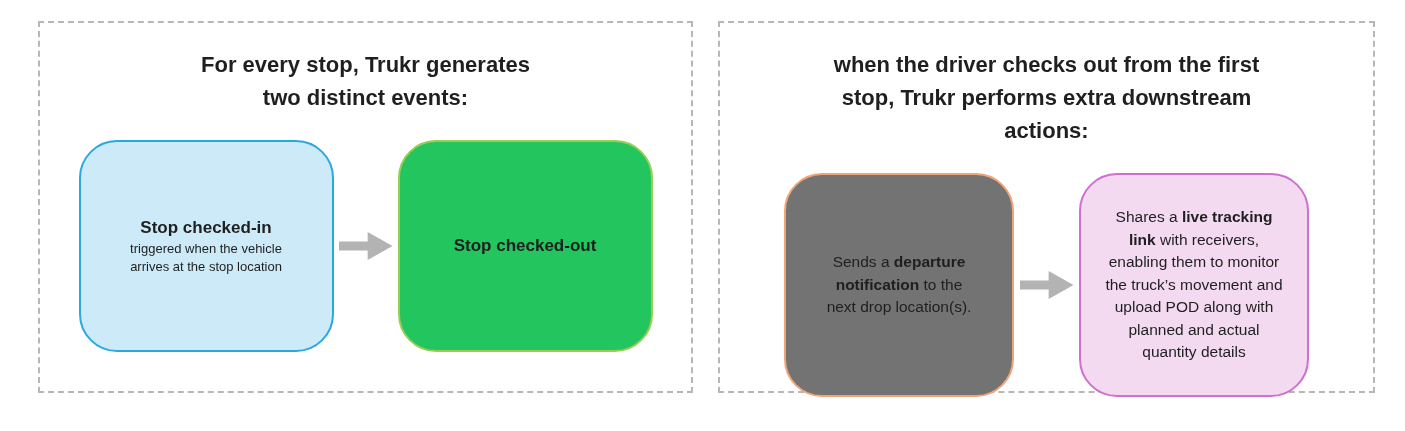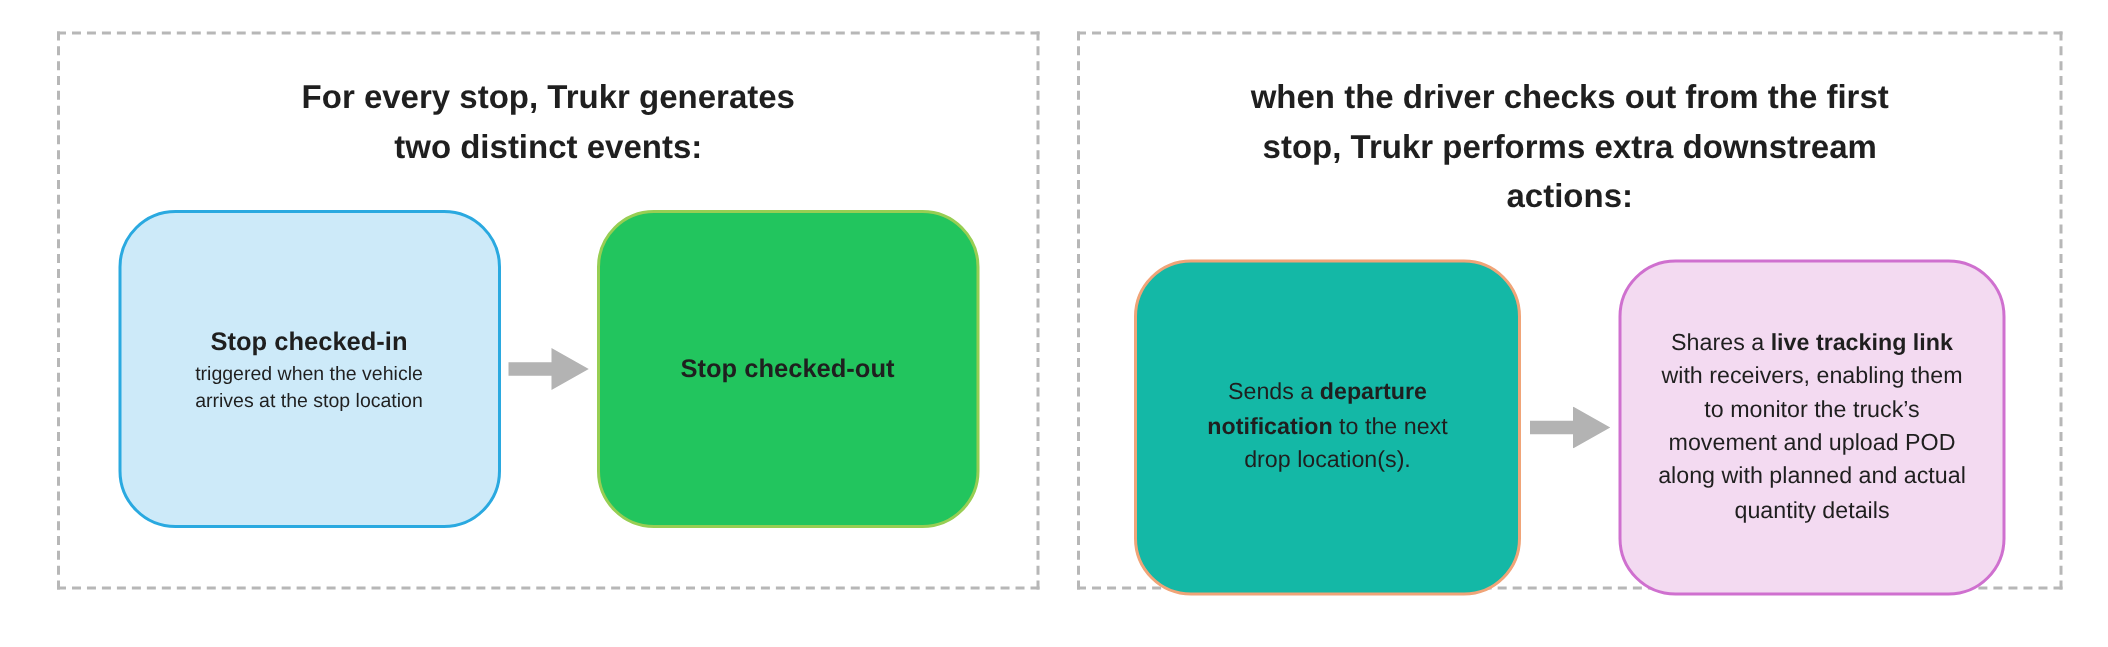--- a/index.html
+++ b/index.html
@@ -47,21 +47,21 @@
     box-sizing: border-box;
     border-radius: 38px;
     border-style: solid;
     border-width: 2.5px;
     display: flex;
     flex-direction: column;
     justify-content: center;
     text-align: center;
   }
   .panel-left  .event-box { width: 255px; height: 212px; }
-  .panel-right .event-box { width: 258px; height: 224px; }
+  .panel-right .event-box { width: 230px; height: 224px; }
   .box-heading {
     font-size: 17px;
     font-weight: bold;
     line-height: 1.4;
   }
   .box-body {
     font-size: 13px;
     line-height: 1.4;
     padding: 0 38px;
   }
@@ -94,21 +94,21 @@
     <div class="arrow-icon" style="background-color: rgb(179, 179, 179);"></div>
     <div class="event-box" style="background-color: #22c55e; border-color: rgb(151, 206, 83);">
       <div class="box-heading">Stop checked-out</div>
     </div>
   </div>
 </section>
 
 <section class="panel panel-right">
   <h2 class="panel-title">when the driver checks out from the first stop, Trukr performs extra downstream actions:</h2>
   <div class="boxes-row">
-    <div class="event-box" style="background-color: #14b8a6; border-color: rgb(240, 164, 120);">
+    <div class="event-box" style="background-color: #737373; border-color: rgb(240, 164, 120);">
       <p class="box-rich narrow"><span>Sends a </span><b>departure notification</b><span> to the next drop location(s).</span></p>
     </div>
     <div class="arrow-icon" style="background-color: rgb(179, 179, 179);"></div>
     <div class="event-box" style="background-color: rgb(243, 218, 241); border-color: rgb(207, 112, 207);">
       <p class="box-rich wide"><span>Shares a </span><b>live tracking link</b><span> with receivers, enabling them to monitor the truck’s movement and upload POD along with planned and actual quantity details</span></p>
     </div>
   </div>
 </section>
 
 </body></html>

